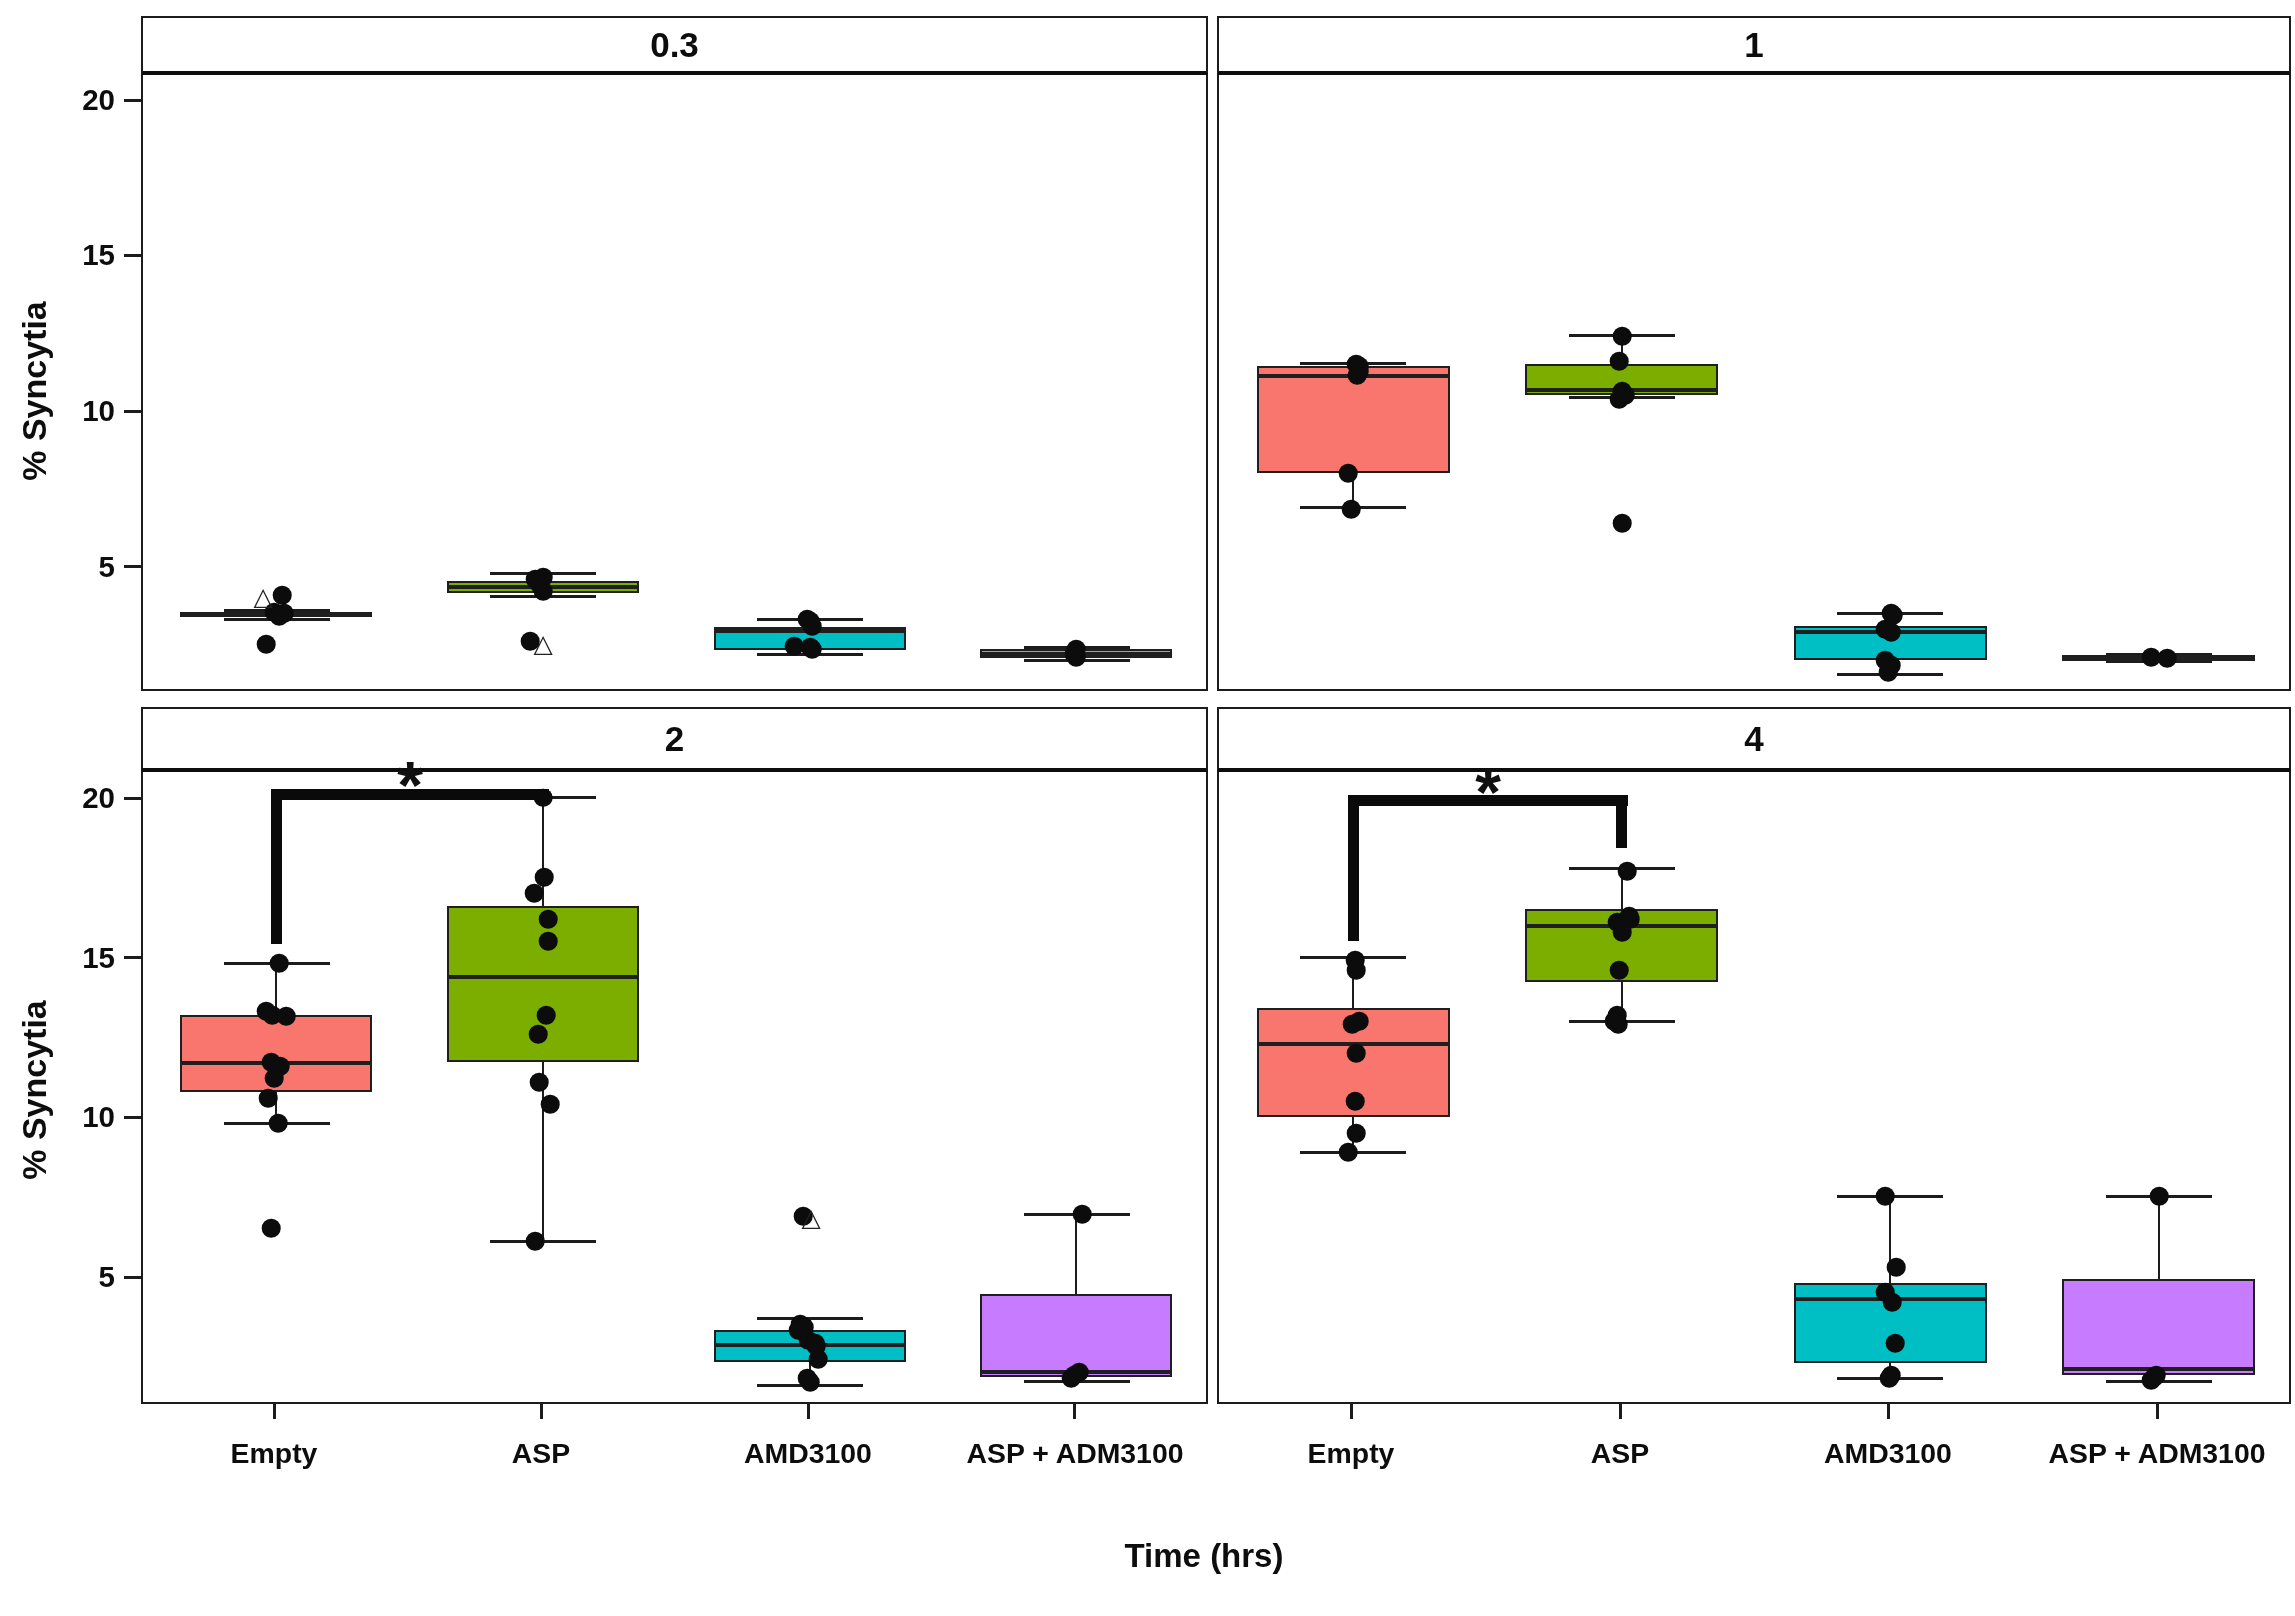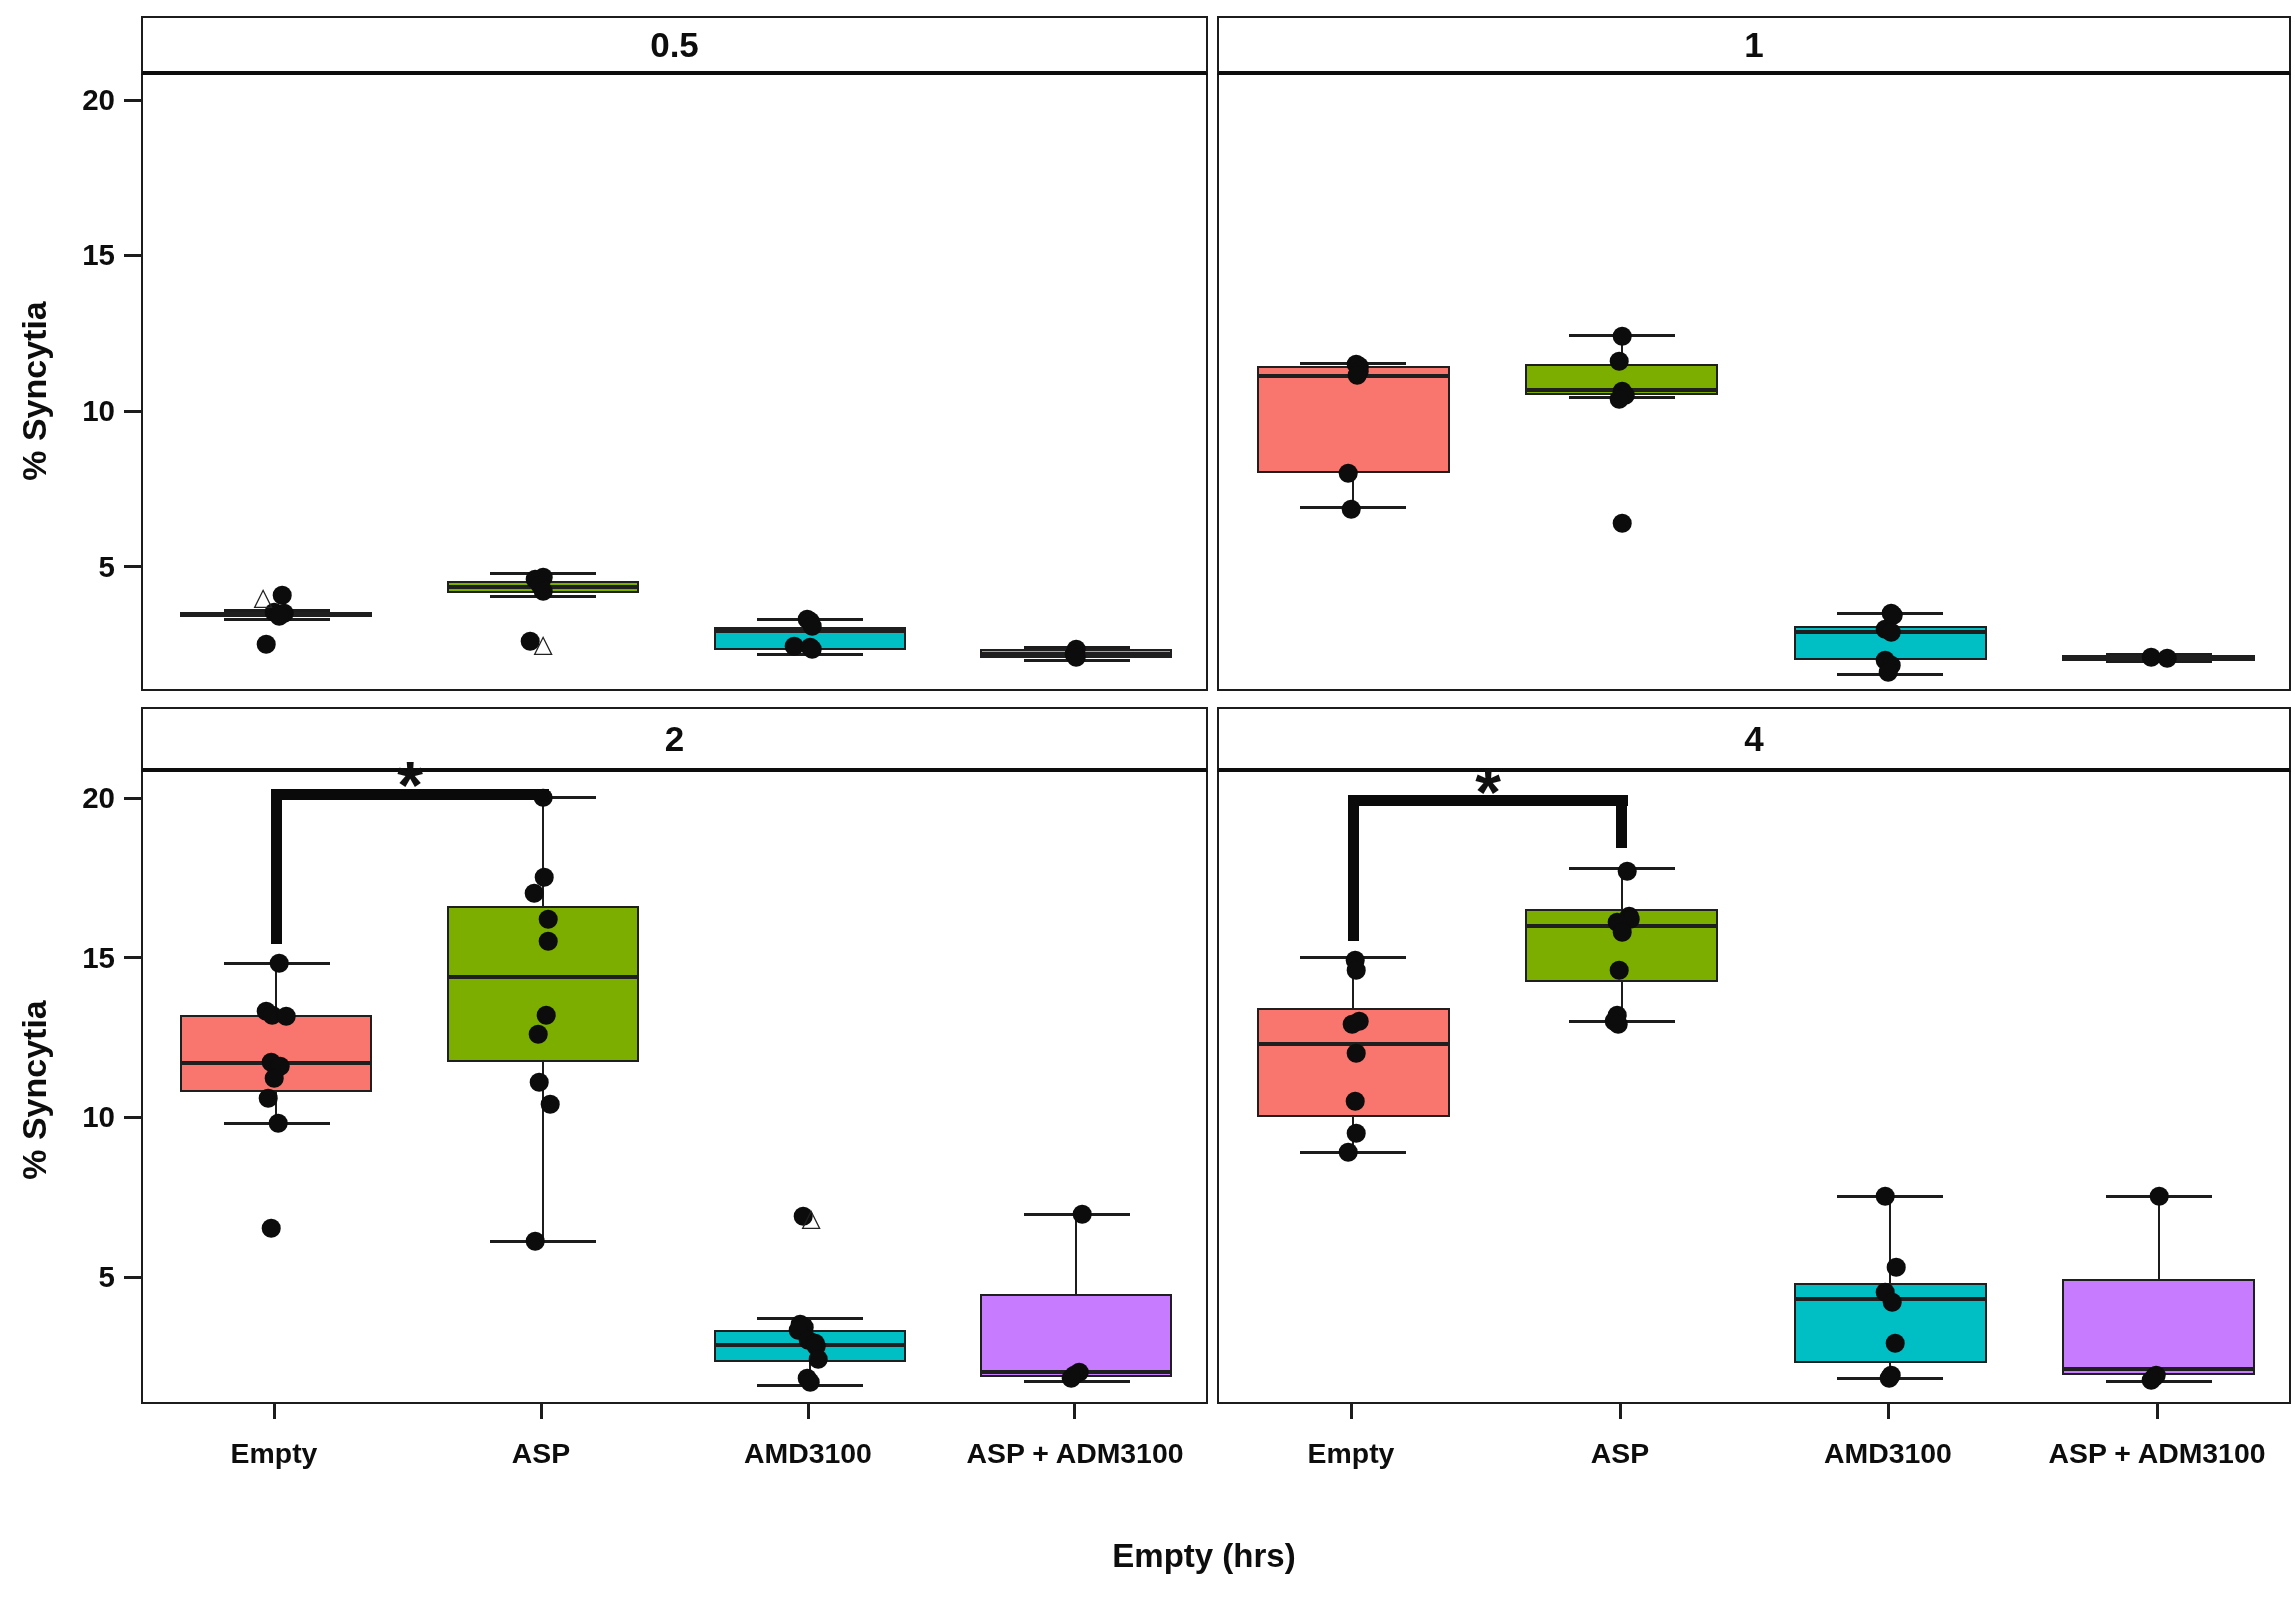--- a/index.html
+++ b/index.html
@@ -68,21 +68,21 @@
 </style>
 </head>
 <body>
 
 <div class="stage">
 
   <div class="ylab" style="left:34px;top:391px;">% Syncytia</div>
   <div class="ylab" style="left:34px;top:1090px;">% Syncytia</div>
 
   <div class="panel-cell">
-    <div class="strip" style="left:141px;top:16.4px;width:1067px;height:59px;">0.5</div>
+    <div class="strip" style="left:141px;top:16.4px;width:1067px;height:59px;">0.3</div>
     <div class="plot" id="plot-0" style="left:141px;top:75px;width:1067px;height:616px;">
         <div class="whisker" style="left: 132px; top: 535px; width: 2.2px; height: 9.3px;"></div>
         <div class="whisker" style="left: 81px; top: 534px; width: 106px; height: 2.7px;"></div>
         <div class="whisker" style="left: 81px; top: 543px; width: 106px; height: 2.7px;"></div>
         <div class="box" style="left: 37px; top: 537px; width: 192px; height: 4.7px; background: rgb(248, 118, 109);"></div>
         <div class="median" style="left: 37px; top: 538px; width: 192px; height: 3.8px;"></div>
         <div class="pt" style="left: 139px; top: 520px;"></div>
         <div class="pt" style="left: 131px; top: 537px;"></div>
         <div class="pt" style="left: 141px; top: 538px;"></div>
         <div class="pt" style="left: 136px; top: 541px;"></div>
@@ -284,21 +284,21 @@
         <div class="pt" style="left: 937px; top: 603px;"></div>
         <div class="pt" style="left: 935px; top: 605px;"></div>
         <div class="pt" style="left: 932px; top: 608px;"></div>
         <div class="sig-seg" style="left: 129px; top: 23px; width: 280px; height: 11px;"></div>
         <div class="sig-seg" style="left: 129px; top: 23px; width: 11px; height: 146px;"></div>
         <div class="sig-seg" style="left: 397px; top: 23px; width: 11px; height: 53px;"></div>
         <div class="sig-star" style="left: 269px; top: 29px;">*</div>
       </div>
   </div>
 
-  <div class="xlab" style="left:1204px;top:1537px;">Empty (hrs)</div>
+  <div class="xlab" style="left:1204px;top:1537px;">Time (hrs)</div>
 
 <div class="tickmark" style="left: 124px; top: 99px; width: 17.5px; height: 2.7px;"></div>
     <div class="ytick-label" style="left: 115px; top: 100px;">20</div>
     <div class="tickmark" style="left: 124px; top: 254px; width: 17.5px; height: 2.7px;"></div>
     <div class="ytick-label" style="left: 115px; top: 255px;">15</div>
     <div class="tickmark" style="left: 124px; top: 410px; width: 17.5px; height: 2.7px;"></div>
     <div class="ytick-label" style="left: 115px; top: 411px;">10</div>
     <div class="tickmark" style="left: 124px; top: 565px; width: 17.5px; height: 2.7px;"></div>
     <div class="ytick-label" style="left: 115px; top: 567px;">5</div>
     <div class="tickmark" style="left: 124px; top: 797px; width: 17.5px; height: 2.7px;"></div>

